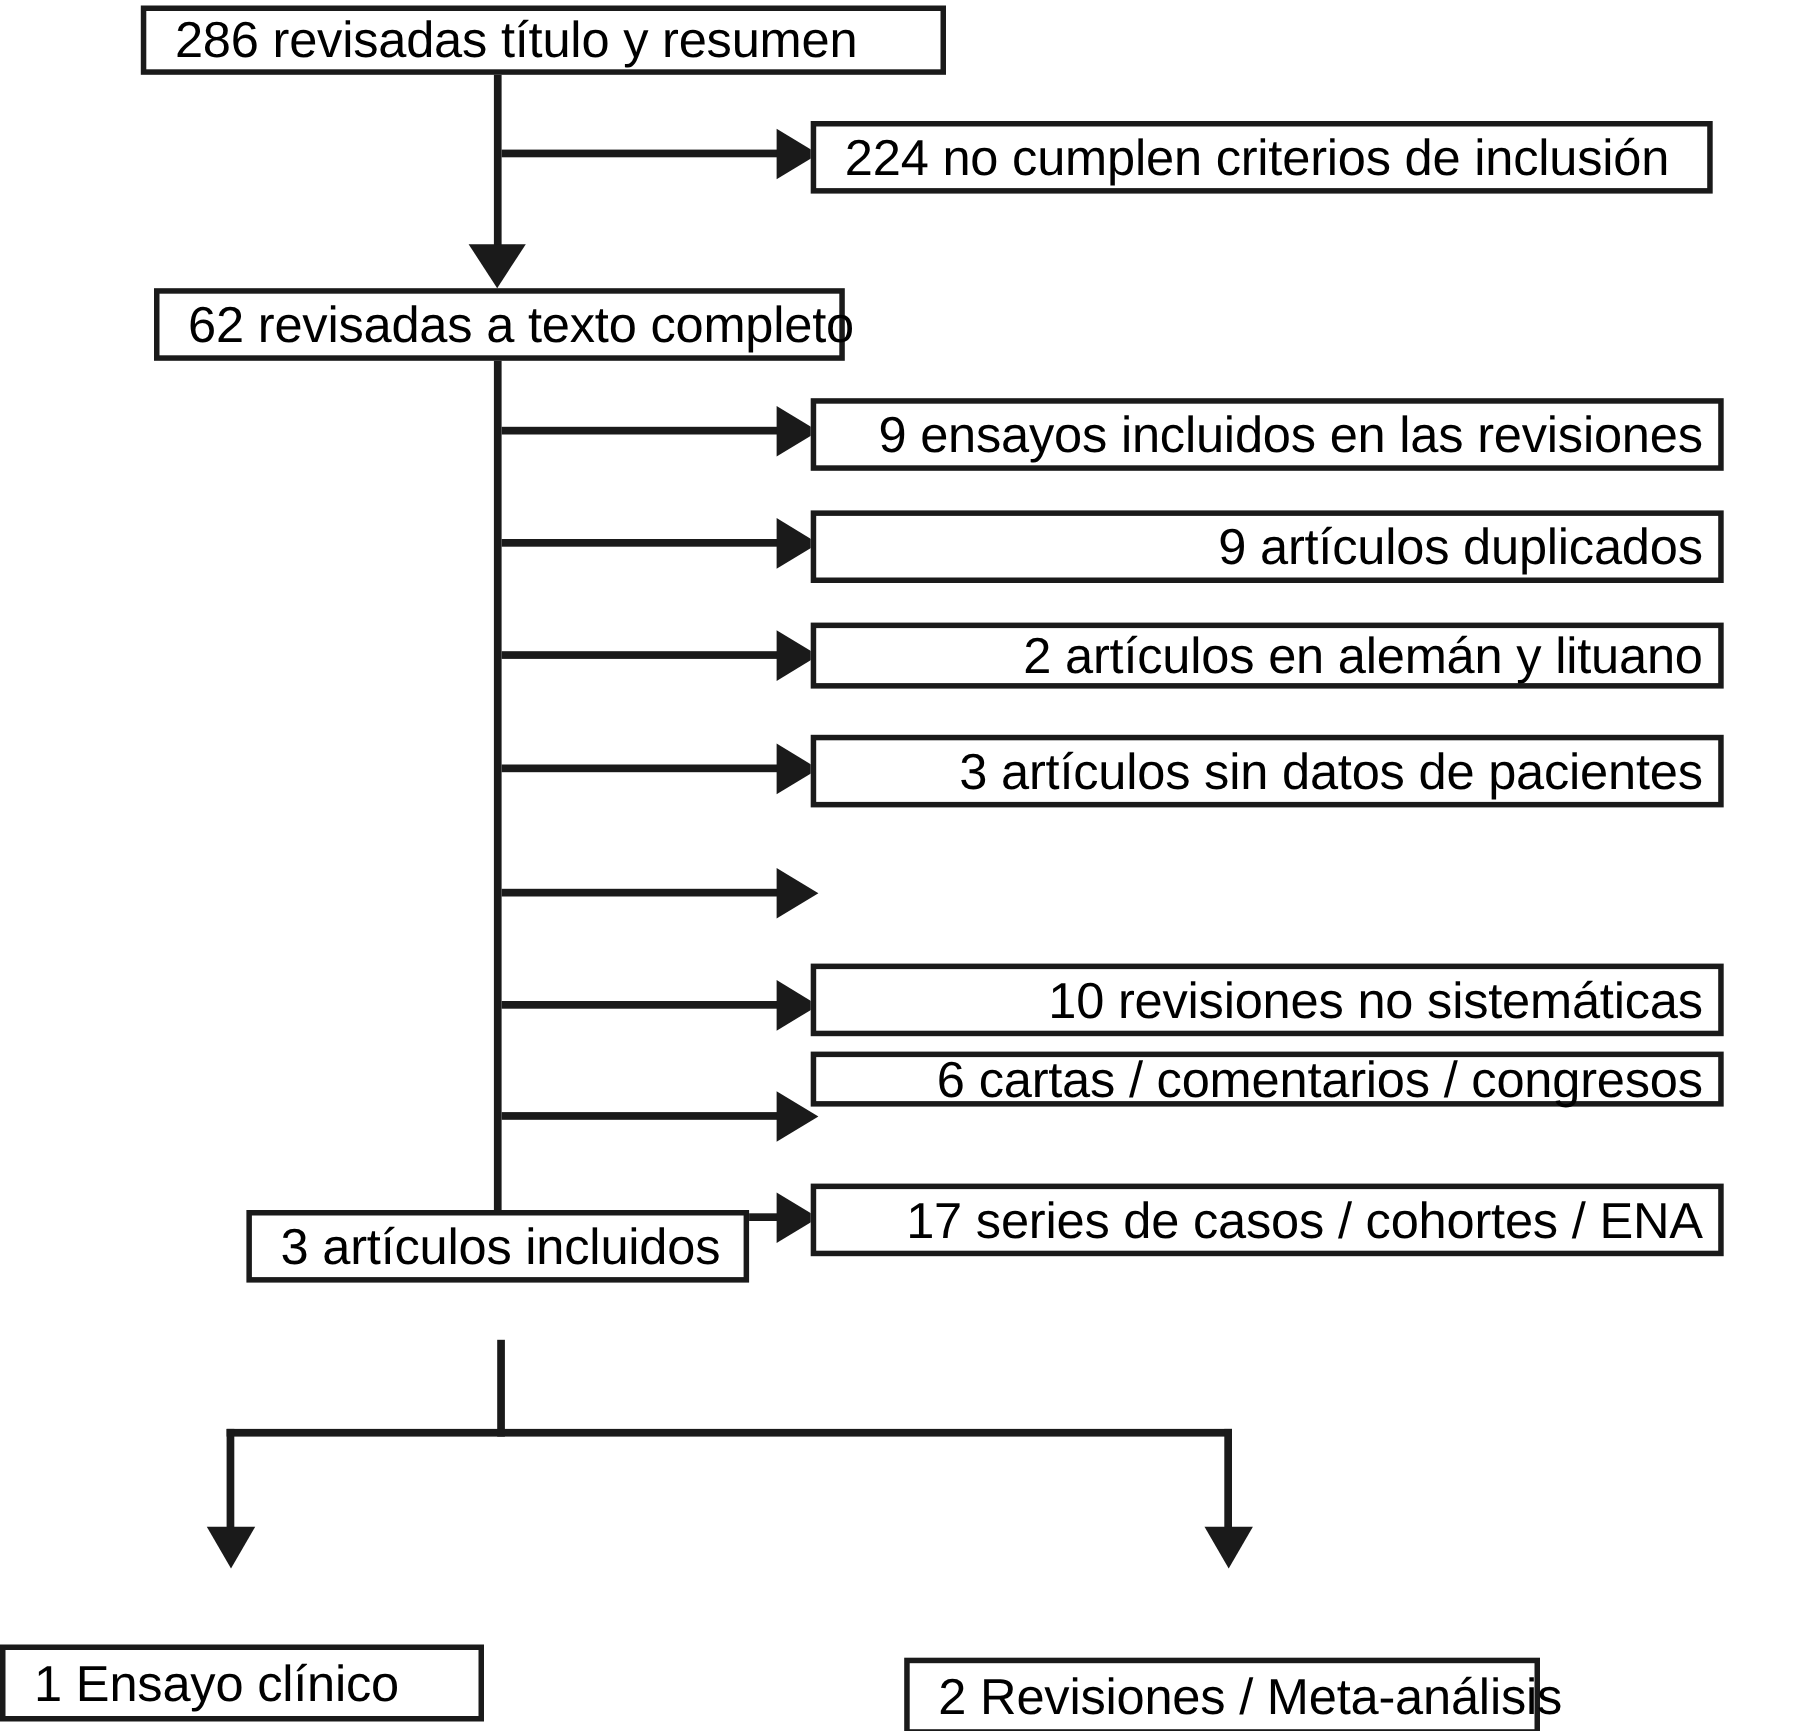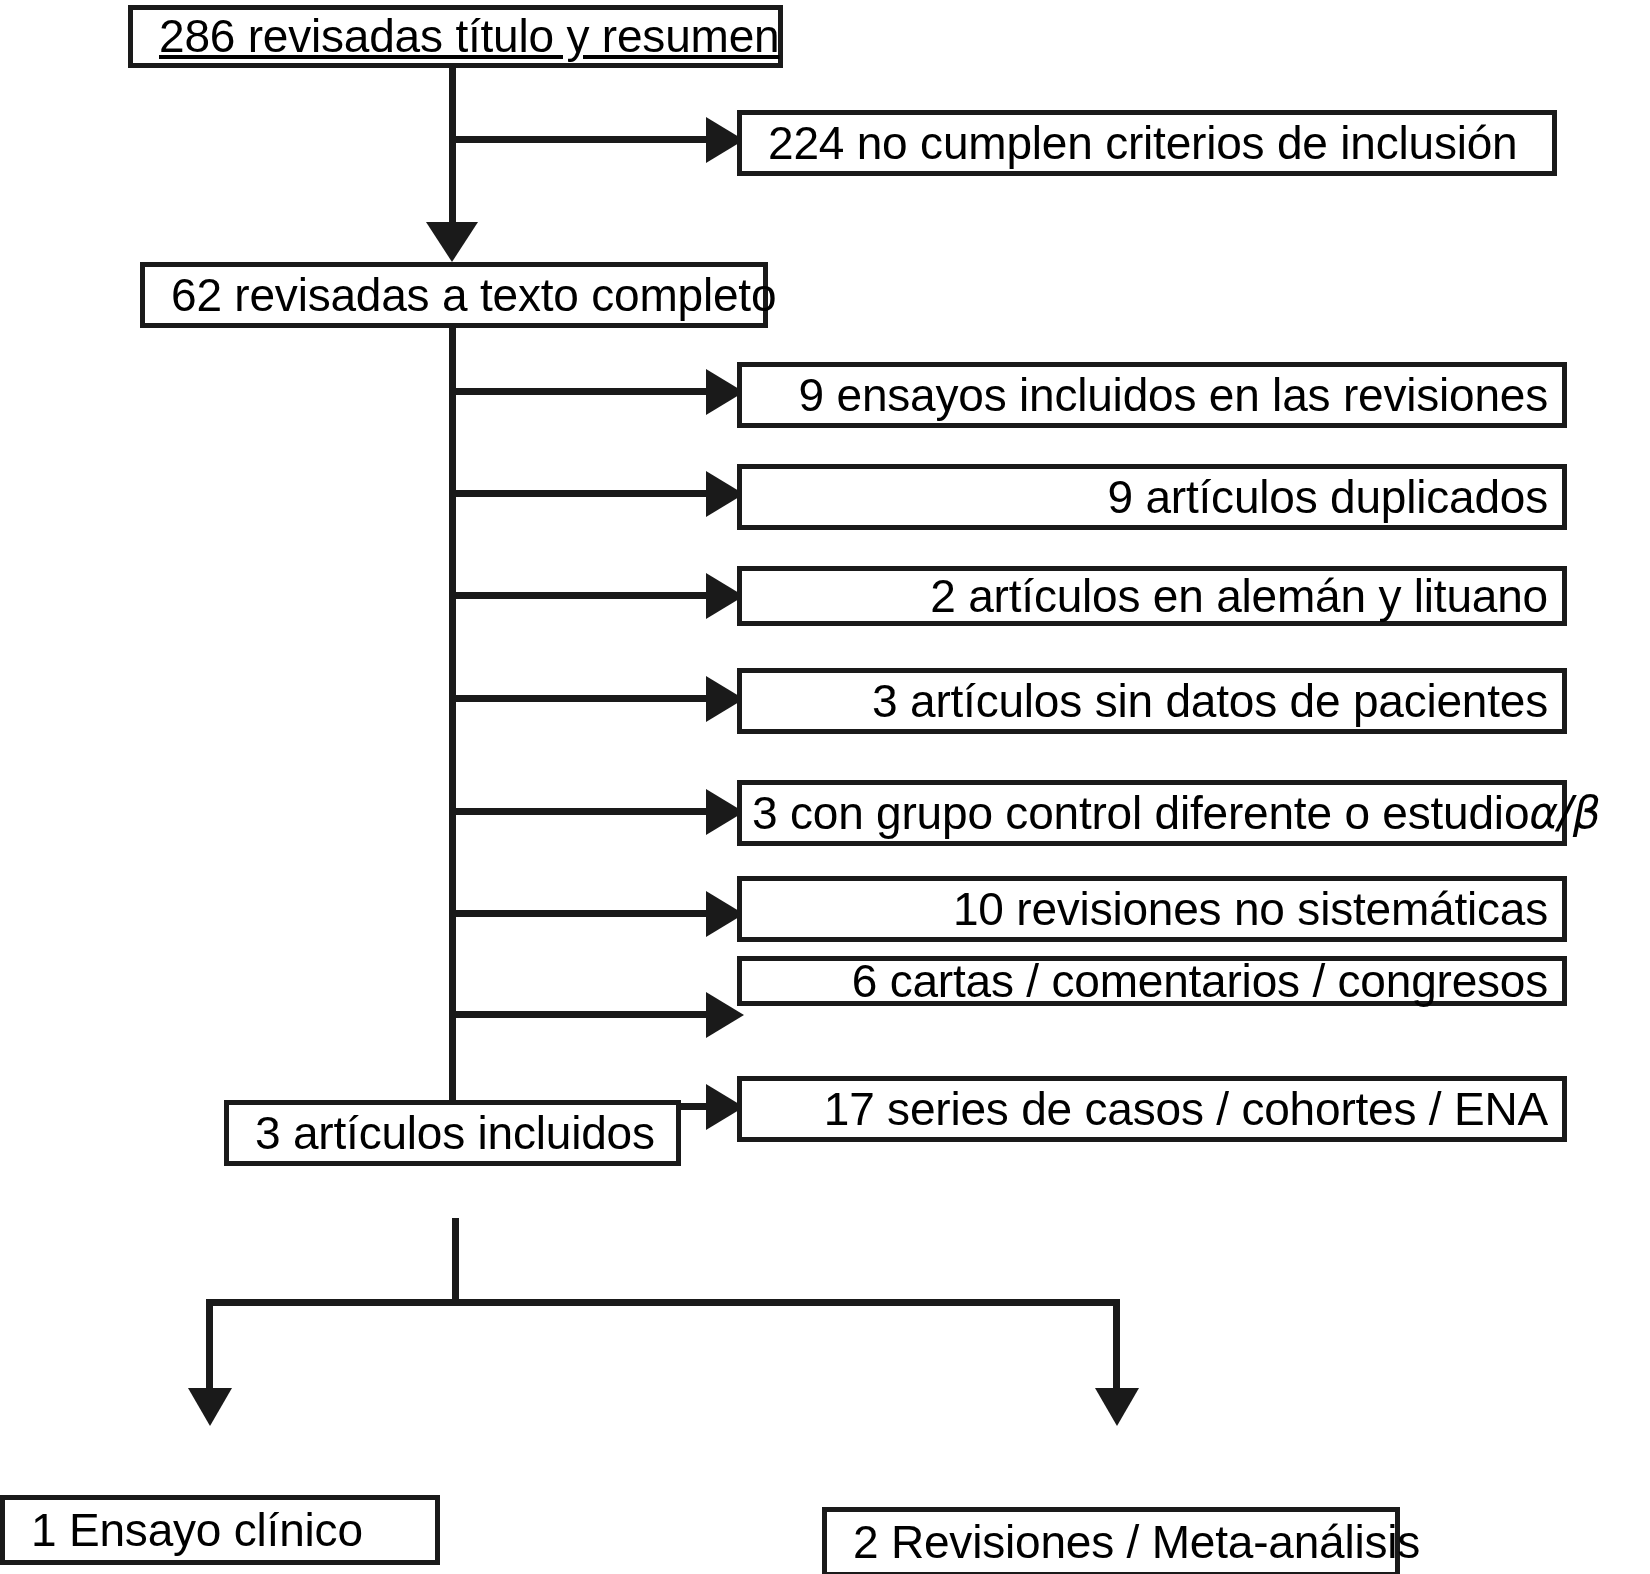--- a/index.html
+++ b/index.html
@@ -73,21 +73,21 @@
     border-left: 22px solid transparent;
     border-right: 22px solid transparent;
     border-top: 38px solid #1a1a1a;
   }
 </style>
 </head>
 <body>
 
 <div id="flowchart">
 
-  <div class="node left-text" style="left:128px; top:5px; width:655px; height:63px;text-decoration:underline;">
+  <div class="node left-text" style="left:128px; top:5px; width:732px; height:63px;">
     <span>286 revisadas título y resumen</span>
   </div>
 
   <div class="conn vline" style="left:449px; top:68px; width:7px; height:185px;"></div>
   <div class="arrow-down" style="left:426px; top:222px;"></div>
 
   <div class="conn hline" style="left:456px; top:136px; width:260px; height:7px;"></div>
   <div class="arrow-right" style="left:706px; top:117px;"></div>
   <div class="node left-text" style="left:737px; top:110px; width:820px; height:66px;">
     <span>224 no cumplen criterios de inclusión</span>
@@ -119,24 +119,20 @@
   </div>
 
   <div class="conn hline" style="left:456px; top:695px; width:260px; height:7px;"></div>
   <div class="arrow-right" style="left:706px; top:676px;"></div>
   <div class="node center-text" style="left:737px; top:668px; width:830px; height:66px;">
     <span>3 artículos sin datos de pacientes</span>
   </div>
 
   <div class="conn hline" style="left:456px; top:808px; width:260px; height:7px;"></div>
   <div class="arrow-right" style="left:706px; top:789px;"></div>
-  <div class="node left-text" style="left:737px; top:780px; width:830px; height:66px; padding-left:10px;">
-    <span>3 con grupo control diferente o estudio </span>
-      <span class="greek">α/β</span>
-  </div>
 
   <div class="conn hline" style="left:456px; top:910px; width:260px; height:7px;"></div>
   <div class="arrow-right" style="left:706px; top:891px;"></div>
   <div class="node center-text" style="left:737px; top:876px; width:830px; height:66px;">
     <span>10 revisiones no sistemáticas</span>
   </div>
 
   <div class="conn hline" style="left:456px; top:1011px; width:260px; height:7px;"></div>
   <div class="arrow-right" style="left:706px; top:992px;"></div>
   <div class="node center-text" style="left:737px; top:956px; width:830px; height:50px;">

